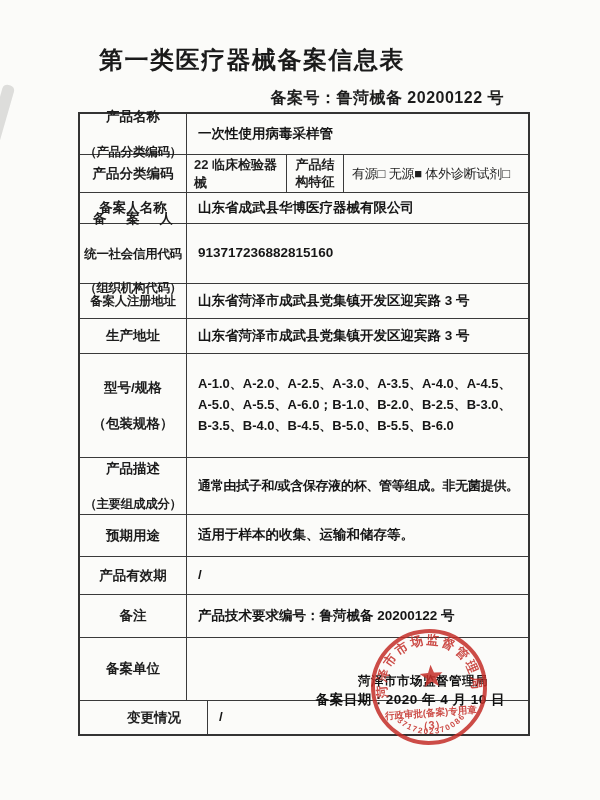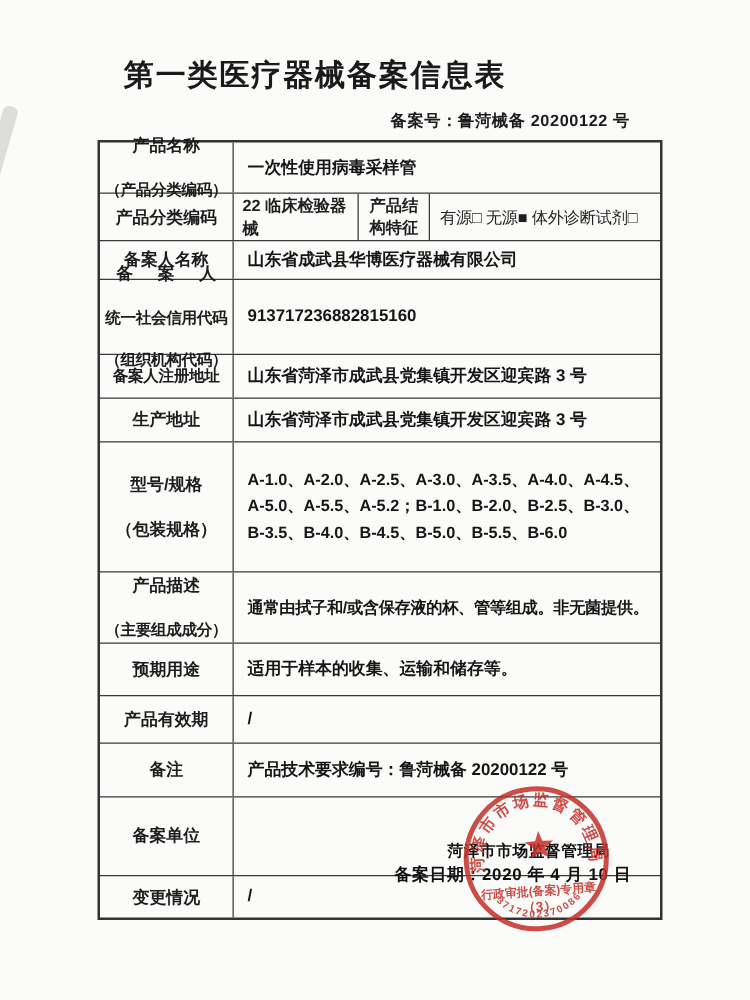--- a/index.html
+++ b/index.html
@@ -14,30 +14,30 @@
     position:absolute;left:-5px;top:84px;width:12px;height:62px;
     background:#8f8f8f;opacity:.28;transform:rotate(16deg);border-radius:5px;
   }
   .title{
     position:absolute;top:44px;left:0;width:504px;margin:0;
     text-align:center;font-size:24px;font-weight:700;letter-spacing:1.5px;
     color:#1a1a1a;
   }
   .filing-no{
     position:absolute;top:88px;right:96px;
-    font-size:13px;font-weight:700;letter-spacing:.5px;color:#1c1c1c;
+    font-size:16px;font-weight:700;letter-spacing:.5px;color:#1c1c1c;
   }
   
   .form-table{
     position:absolute;left:78px;top:112px;width:452px;
     border:2px solid #343434;box-sizing:border-box;
     background:transparent;
   }
   .row{display:flex;box-sizing:border-box;border-bottom:1.6px solid #3a3a3a;}
-  .row:last-child{border-bottom:none;}
+  .row:last-child{border-bottom:none;margin-left:21px;}
   .r1{height:41px}.r2{height:38px}.r3{height:31px}.r4{height:60px}
   .r5{height:35px}.r6{height:35px}.r7{height:104px}.r8{height:57px}
   .r9{height:42px}.r10{height:38px}.r11{height:43px}.r12{height:63px}.r13{height:33px}
   .cell{box-sizing:border-box;display:flex;align-items:center;}
   .c-label{
     width:107px;flex:none;border-right:1.6px solid #3a3a3a;
     flex-direction:column;justify-content:center;text-align:center;
     font-size:13.5px;font-weight:700;line-height:1.3;color:#1d1d1d;gap:18px;
   }
   .c-label span{display:block;}
@@ -127,21 +127,21 @@
         <span>生产地址</span>
       </div>
       <div class="cell c-value">山东省菏泽市成武县党集镇开发区迎宾路 3 号</div>
     </div>
 
     <div class="row r7">
       <div class="cell c-label">
         <span>型号/规格</span>
         <span>（包装规格）</span>
       </div>
-      <div class="cell c-value mono-list">A-1.0、A-2.0、A-2.5、A-3.0、A-3.5、A-4.0、A-4.5、A-5.0、A-5.5、A-5.2；B-1.0、B-2.0、B-2.5、B-3.0、B-3.5、B-4.0、B-4.5、B-5.0、B-5.5、B-6.0</div>
+      <div class="cell c-value mono-list">A-1.0、A-2.0、A-2.5、A-3.0、A-3.5、A-4.0、A-4.5、A-5.0、A-5.5、A-6.0；B-1.0、B-2.0、B-2.5、B-3.0、B-3.5、B-4.0、B-4.5、B-5.0、B-5.5、B-6.0</div>
     </div>
 
     <div class="row r8">
       <div class="cell c-label">
         <span>产品描述</span>
         <span class="tight">（主要组成成分）</span>
       </div>
       <div class="cell c-value small-val">通常由拭子和/或含保存液的杯、管等组成。非无菌提供。</div>
     </div>
 

